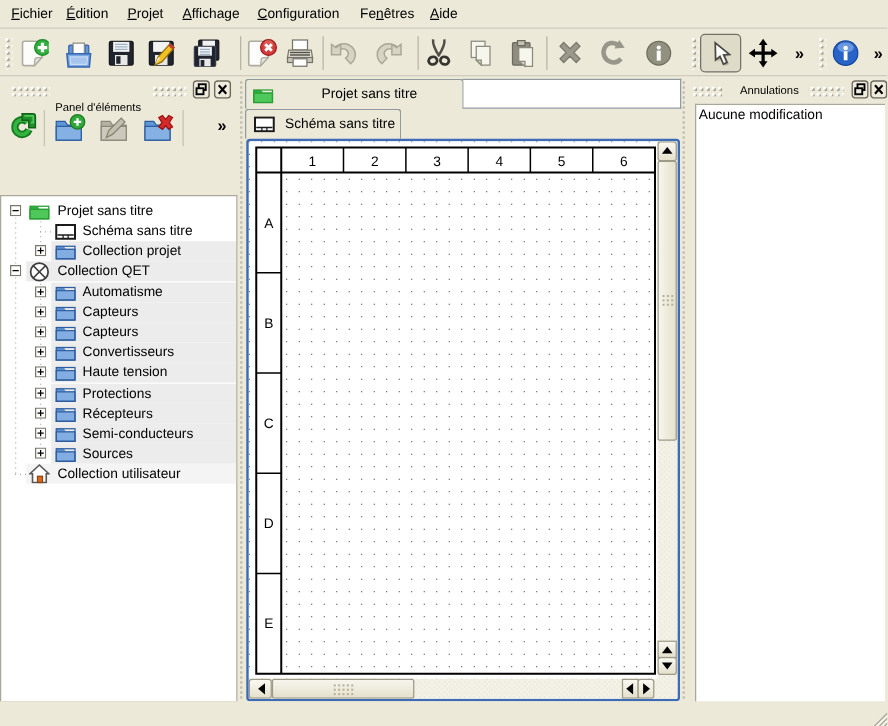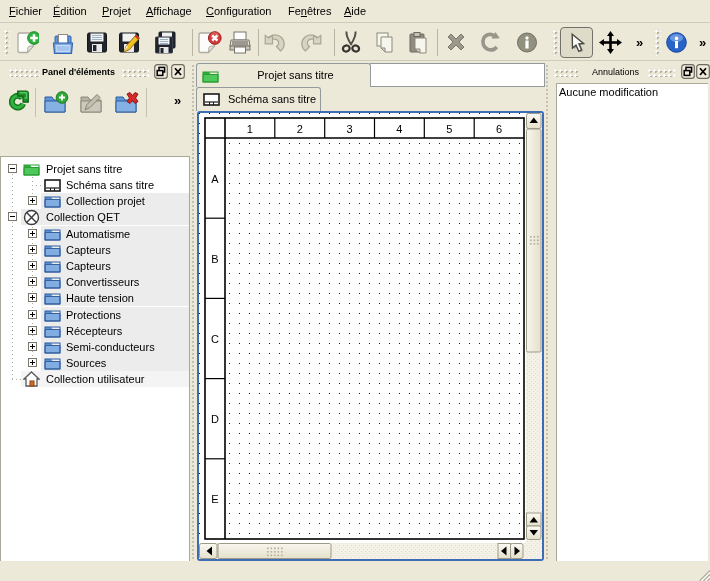--- a/index.html
+++ b/index.html
@@ -181,21 +181,21 @@
     <rect x="9" y="9" width="3" height="7.2" fill="#fff"></rect>
   </svg>
 
   <div class="abs" style="left:699px;top:11px;font-weight:bold;font-size:13px;">»</div>
 </div>
 
 <div class="abs" style="left:0;top:62px;width:191px;height:499px;">
 
   <div class="abs" style="left:0;top:2px;width:191px;height:16px;">
     <div class="abs dots" style="left:8px;top:4px;width:32px;height:9px;"></div>
-    <div class="abs" style="left:0;top:3px;width:157px;text-align:center;font-size:9px;font-weight:bold;">Panel d'éléments</div>
+    <div class="abs" style="left:0;top:17px;width:157px;text-align:center;font-size:9px;">Panel d'éléments</div>
     <div class="abs dots" style="left:121px;top:4px;width:28px;height:9px;"></div>
     <svg class="abs" style="left:154px;top:0px;" width="14" height="15" viewBox="0 0 14 15">
       <rect x="0.7" y="0.7" width="12.6" height="13.6" rx="2.6" fill="#efecdd" stroke="#6e6a5e" stroke-width="1.2"></rect>
       <rect x="5" y="3.4" width="5.6" height="4.6" fill="none" stroke="#000" stroke-width="1.5"></rect>
       <rect x="3.2" y="6.6" width="5.6" height="4.8" fill="#efecdd" stroke="#000" stroke-width="1.5"></rect>
     </svg>
     <svg class="abs" style="left:171px;top:0px;" width="14" height="15" viewBox="0 0 14 15">
       <rect x="0.7" y="0.7" width="12.6" height="13.6" rx="2.6" fill="#efecdd" stroke="#6e6a5e" stroke-width="1.2"></rect>
       <path d="M4 4.2 L10 11 M10 4.2 L4 11" stroke="#000" stroke-width="1.7"></path>
     </svg>

